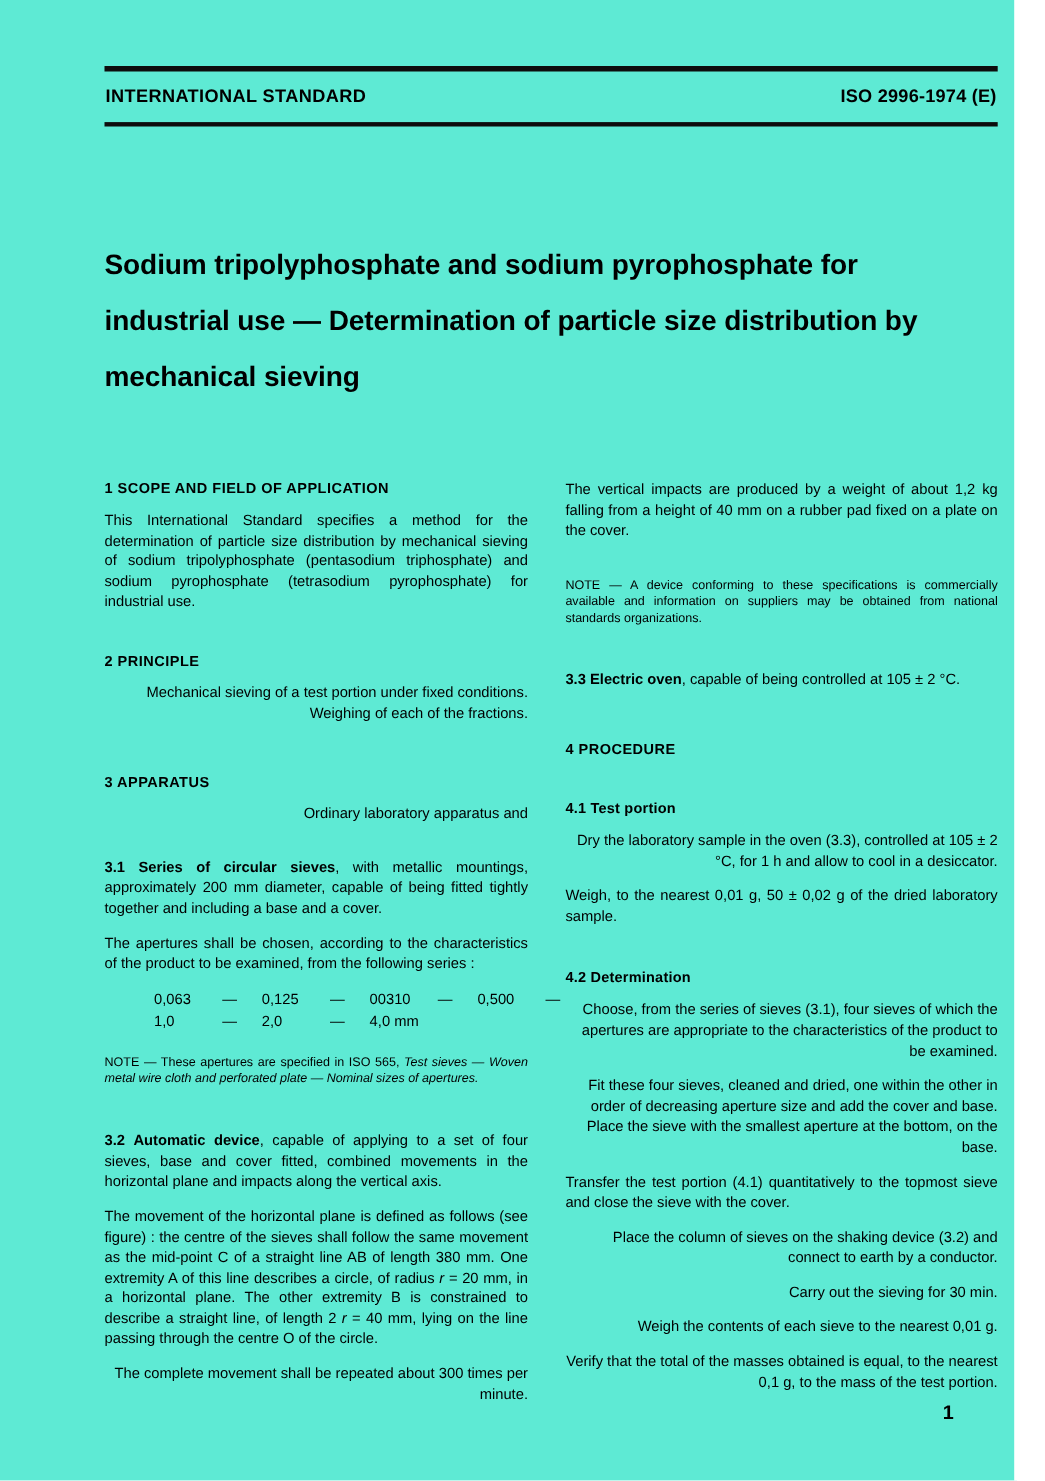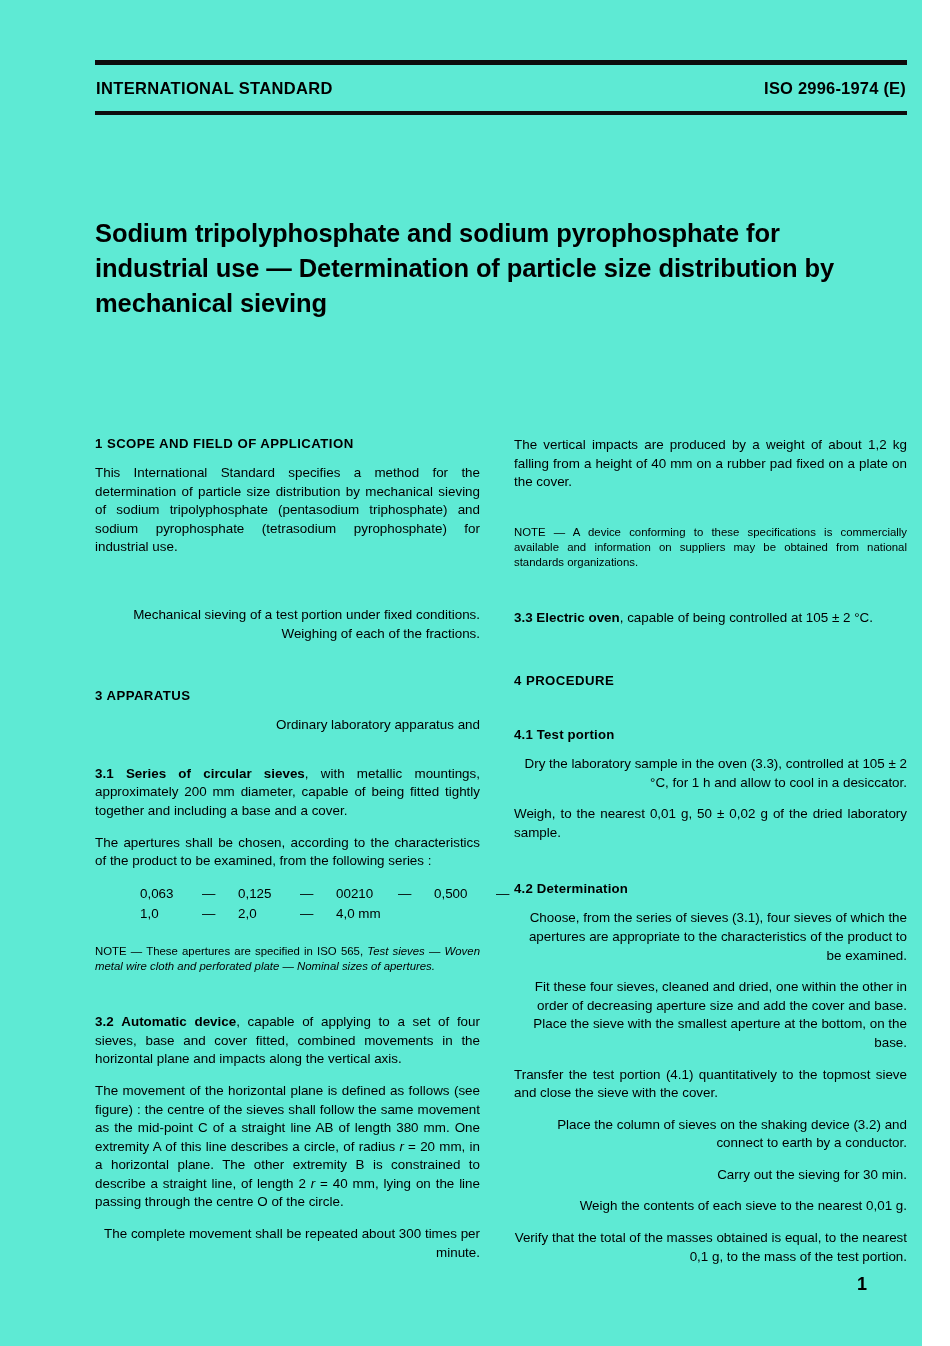--- a/index.html
+++ b/index.html
@@ -56,21 +56,21 @@
   }
 
   
   .doc-title {
     position: absolute;
     left: 95px;
     top: 199px;
     width: 800px;
     font-size: 25.5px;
     font-weight: bold;
-    line-height: 35px;
+    line-height: 51px;
     letter-spacing: -0.1px;
   }
 
   
   .columns {
     position: absolute;
     left: 95px;
     top: 436px;
     width: 812px;
     display: flex;
@@ -165,20 +165,21 @@
   <div class="columns">
 
     <div class="col">
 
       <h2 class="sect">1  SCOPE AND FIELD OF APPLICATION</h2>
       <div class="gap-m"></div>
       <p class="body">This International Standard specifies a method for the determination of particle size distribution by mechanical sieving of sodium tripolyphosphate (pentasodium triphosphate) and sodium pyrophosphate (tetrasodium pyrophosphate) for industrial use.</p>
 
       <div class="gap-xxl"></div>
 
+      <h2 class="sect">2  PRINCIPLE</h2>
       <div class="gap-m"></div>
       <p class="body nojust">Mechanical sieving of a test portion under fixed conditions. Weighing of each of the fractions.</p>
 
       <div class="gap-xxl"></div>
       <div class="gap-s"></div>
 
       <h2 class="sect">3  APPARATUS</h2>
       <div class="gap-m"></div>
       <p class="body nojust">Ordinary laboratory apparatus and</p>
 
@@ -186,21 +187,21 @@
 
       <p class="body"><span class="bld">3.1</span>&nbsp;<span class="bld">Series of circular sieves</span><span>, with metallic mountings, approximately 200 mm diameter, capable of being fitted tightly together and including a base and a cover.</span></p>
 
       <div class="gap-m"></div>
 
       <p class="body">The apertures shall be chosen, according to the characteristics of the product to be examined, from the following series :</p>
 
       <div class="gap-m"></div>
 
       <div class="series">
-        <div class="series-row"><span class="series-cell">0,063</span><span class="series-dash">—</span><span class="series-cell">0,125</span><span class="series-dash">—</span><span class="series-cell">00210</span><span class="series-dash">—</span><span class="series-cell">0,500</span><span class="series-dash">—</span></div>
+        <div class="series-row"><span class="series-cell">0,063</span><span class="series-dash">—</span><span class="series-cell">0,125</span><span class="series-dash">—</span><span class="series-cell">00310</span><span class="series-dash">—</span><span class="series-cell">0,500</span><span class="series-dash">—</span></div>
         <div class="series-row"><span class="series-cell">1,0</span><span class="series-dash">—</span><span class="series-cell">2,0</span><span class="series-dash">—</span><span class="series-cell">4,0 mm</span></div>
       </div>
 
       <div class="gap-l"></div>
 
       <p class="note"><span>NOTE  —  These apertures are specified in ISO 565, </span><span class="itl">Test sieves — Woven metal wire cloth and perforated plate — Nominal sizes of apertures.</span></p>
 
       <div class="gap-xl"></div>
       <div class="gap-s"></div>
 

